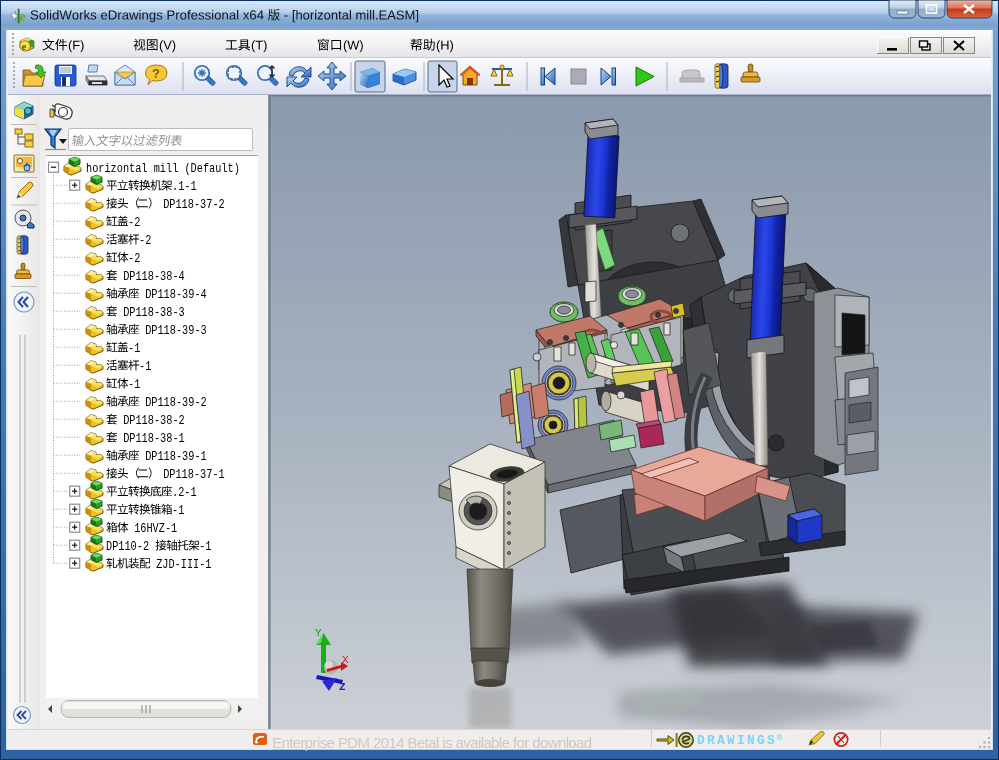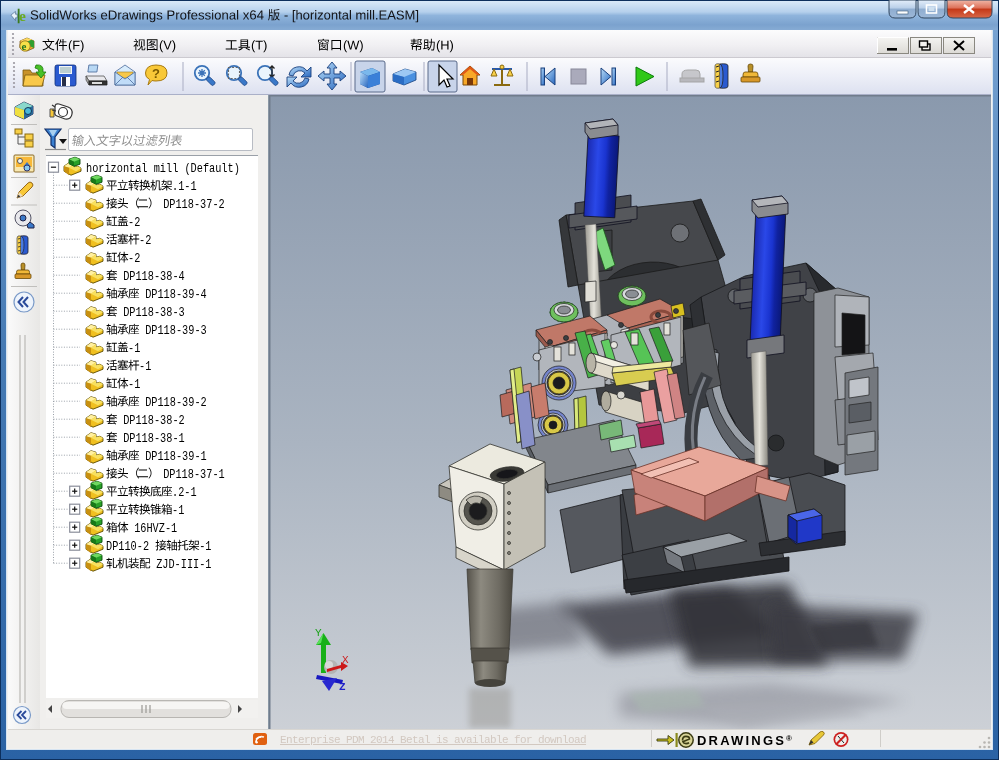--- a/index.html
+++ b/index.html
@@ -842,29 +842,29 @@
     </svg>
 <div class="abs" style="left:8px;top:729px;width:983px;height:19px;background:#efeeec;border-top:1px solid #d8d6d2"></div>
 <svg class="abs" style="left:253px;top:733px" width="15" height="13" viewBox="0 0 15 13">
 <rect x="0" y="0" width="14" height="12" rx="2.5" fill="#e06010"></rect>
 <g fill="none" stroke="#fff" stroke-width="1.6">
         <path d="M3 9 A5 5 0 0 1 8 4"></path>
         <path d="M3 6 A8 8 0 0 1 11 4" opacity="0.9"></path>
       </g>
 <circle cx="3.6" cy="9.2" r="1.2" fill="#fff"></circle>
 </svg>
-<div class="abs" style="left:280px;top:734px;width:320px;height:14px;font-family:Liberation Mono, monospace;font-size:11px;letter-spacing:-0.6px;color:#d2c8c0;text-decoration:underline;white-space:nowrap">Enterprise PDM 2014 Betal is available for download</div>
+<div class="abs" style="left:272px;top:734px;width:320px;height:14px;font-family:Liberation Sans, sans-serif;font-size:15px;letter-spacing:-0.6px;color:#d2c8c0;text-decoration:underline;white-space:nowrap">Enterprise PDM 2014 Betal is available for download</div>
 <div class="abs" style="left:651px;top:730px;width:1px;height:17px;background:#cfcdc9"></div>
 <svg class="abs" style="left:656px;top:732px" width="200" height="16" viewBox="0 0 200 16">
 <path d="M1 7 L12 7 L12 3.5 L18 8 L12 12.5 L12 9 L1 9 Z" fill="#c8c020" stroke="#3a3a10" stroke-width="0.9"></path>
 <rect x="19.5" y="1" width="2.2" height="14" fill="#8a8a20"></rect>
 <circle cx="30" cy="8" r="7.2" fill="#d8d498" stroke="#3c3c14" stroke-width="1.5"></circle>
 <path d="M26.5 8.6 Q26.5 4.4 30 4.4 Q33.5 4.4 33.5 7 L26.9 9.8 Q27.5 11.6 30 11.6 Q32 11.6 33 10.6" fill="none" stroke="#3c3c14" stroke-width="1.6"></path>
 </svg>
-<div class="abs" style="left:697px;top:733px;font-family:Liberation Sans, sans-serif;font-size:13px;font-weight:bold;letter-spacing:2.2px;color:#000000">DRAWINGS<span style="font-size:8px;vertical-align:4px;letter-spacing:0">®</span></div>
+<div class="abs" style="left:697px;top:733px;font-family:Liberation Mono, monospace;font-size:13px;font-weight:bold;letter-spacing:2.2px;color:#7dd3fc">DRAWINGS<span style="font-size:8px;vertical-align:4px;letter-spacing:0">®</span></div>
 <svg class="abs" style="left:808px;top:731px" width="50" height="17" viewBox="0 0 50 17">
 <path d="M1 14 L3 9 L12 1 Q14 -0.5 15.5 1 Q17 2.5 15.5 4 L7 12.5 Z" fill="#e8c838" stroke="#8a6a10" stroke-width="0.9"></path>
 <path d="M1 14 L3 9 L5.5 11.5 Z" fill="#333"></path>
 <circle cx="33" cy="8.5" r="7.5" fill="#cc2020"></circle>
 <circle cx="33" cy="8.5" r="5.8" fill="#f0efec"></circle>
 <path d="M30 5 L36 12 M36 5 L30 12" stroke="#222" stroke-width="1" fill="none"></path>
 <path d="M28 13.5 L38 3.5" stroke="#cc2020" stroke-width="2.2"></path>
 </svg>
 <div class="abs" style="left:880px;top:730px;width:1px;height:17px;background:#cfcdc9"></div>
 <svg class="abs" style="left:978px;top:736px" width="14" height="13" viewBox="0 0 14 13">

